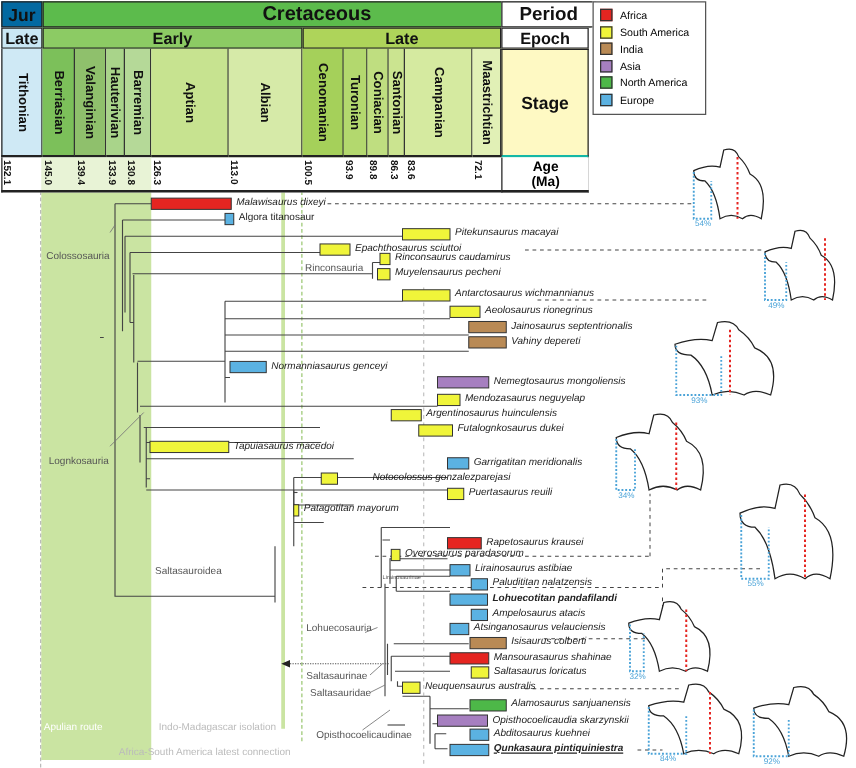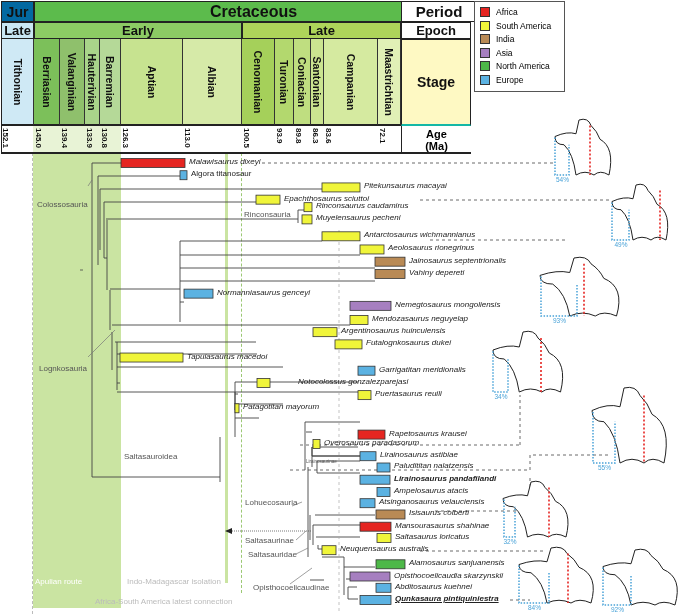--- a/index.html
+++ b/index.html
@@ -299,21 +299,21 @@
     <div class="taxon" style="left: 366px; top: 338.378px;">Futalognkosaurus dukei</div>
     <div class="taxon" style="left: 187px; top: 351.535px;">Tapuiasaurus macedoi</div>
     <div class="taxon" style="left: 379px; top: 364.692px;">Garrigatitan meridionalis</div>
     <div class="taxon" style="left: 274px; top: 376.91px; margin-left: 24px;">Notocolossus gonzalezparejasi</div>
     <div class="taxon" style="left: 375px; top: 389.127px;">Puertasaurus reuili</div>
     <div class="taxon" style="left: 243px; top: 402.284px;">Patagotitan mayorum</div>
     <div class="taxon" style="left: 389px; top: 428.598px;">Rapetosaurus krausei</div>
     <div class="taxon" style="left: 324px; top: 437.996px;">Overosaurus paradasorum</div>
     <div class="taxon" style="left: 380px; top: 450.213px;">Lirainosaurus astibiae</div>
     <div class="taxon" style="left: 394px; top: 461.49px;">Paludititan nalatzensis</div>
-    <div class="taxon" style="left: 394px; top: 473.708px; font-weight: bold;">Lirainosaurus pandafilandi</div>
+    <div class="taxon" style="left: 394px; top: 473.708px; font-weight: bold;">Lohuecotitan pandafilandi</div>
     <div class="taxon" style="left: 394px; top: 485.925px;">Ampelosaurus atacis</div>
     <div class="taxon" style="left: 379px; top: 497.202px;">Atsinganosaurus velauciensis</div>
     <div class="taxon" style="left: 409px; top: 508.48px;">Isisaurus colberti</div>
     <div class="taxon" style="left: 395px; top: 520.697px;">Mansourasaurus shahinae</div>
     <div class="taxon" style="left: 395px; top: 531.974px;">Saltasaurus loricatus</div>
     <div class="taxon" style="left: 340px; top: 544.191px;">Neuquensaurus australis</div>
     <div class="taxon" style="left: 409px; top: 558.288px;">Alamosaurus sanjuanensis</div>
     <div class="taxon" style="left: 394px; top: 570.505px;">Opisthocoelicaudia skarzynskii</div>
     <div class="taxon" style="left: 395px; top: 581.783px;">Abditosaurus kuehnei</div>
     <div class="taxon" style="left: 395px; top: 594px; font-weight: bold; text-decoration: underline;">Qunkasaura pintiquiniestra</div>

